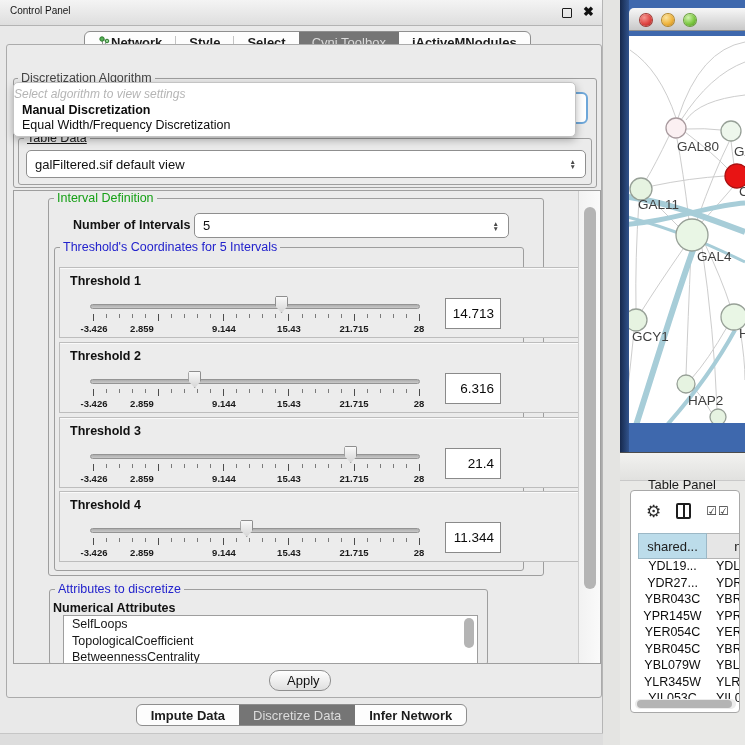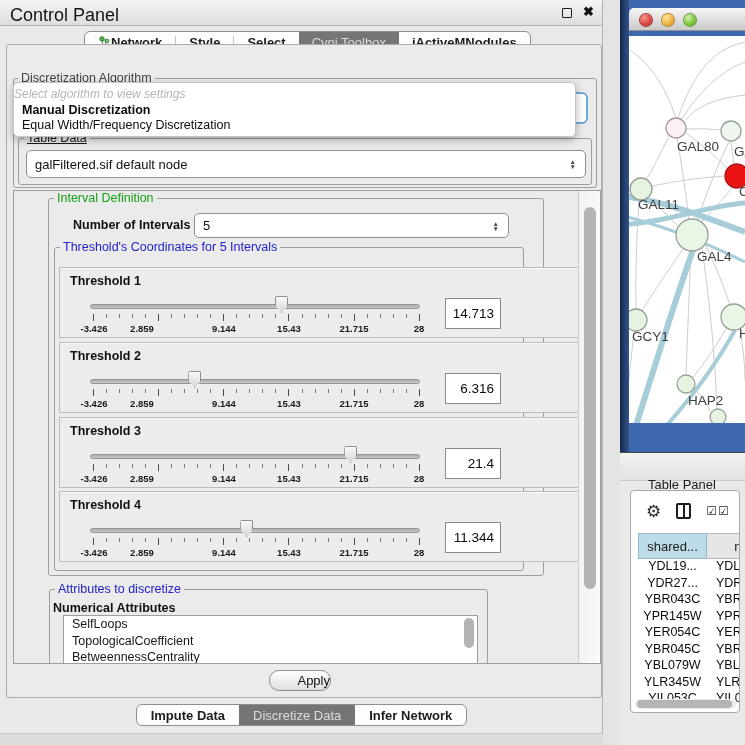--- a/index.html
+++ b/index.html
@@ -2,21 +2,21 @@
 <html><head>
 <meta charset="utf-8">
 <style>
   * { margin:0; padding:0; box-sizing:border-box; }
   html,body { width:745px; height:745px; }
   body { font-family:"Liberation Sans", sans-serif; background:#e4e4e2; position:relative; overflow:hidden; }
 
   
   .control-panel { position:absolute; left:0; top:0; width:603px; height:745px; background:#e9e9e9; border-right:1px solid #b5b5b5; }
   .titlebar { position:absolute; left:0; top:0; width:100%; height:26px; background:linear-gradient(#f4f4f4,#dedede); border-bottom:1px solid #b3b3b3; }
-  .titlebar .title { position:absolute; left:10px; top:5px; font-size:18px; color:#151515; }
+  .titlebar .title { position:absolute; left:10px; top:5px; font-size:10px; color:#151515; }
   .win-float { position:absolute; right:30px; top:8px; width:10px; height:10px; border:1.5px solid #1d1d1d; border-radius:1px; }
   .win-close { position:absolute; right:8px; top:4px; font-size:13px; font-weight:bold; color:#111; }
 
   
   .tabbar { position:absolute; left:84px; top:31px; height:23px; display:flex; align-items:stretch; background:#fdfdfd; border:1px solid #8e8e8e; border-radius:6px; overflow:hidden; }
   .tabbar .tab { display:flex; align-items:center; gap:0; padding:0 13px; font-size:13px; font-weight:bold; color:#1c1c1c; white-space:nowrap; }
   .tabbar .tab.sel { background:#757575; color:#dcdcdc; font-weight:normal; }
   .tabbar .sep { width:1px; background:#c3c3c3; margin:4px 0; }
 
   .outerbox { position:absolute; left:6px; top:44px; width:596px; height:654px; background:#ebebeb; border:1px solid #ababab; border-radius:3px; }
@@ -66,21 +66,21 @@
   .valuebox { position:absolute; left:385px; top:30px; width:56px; height:31px; background:#fff; border:1px solid #8a8a8a; font-size:13.5px; color:#0a0a0a; text-align:right; line-height:29px; padding-right:6px; }
 
   .attr-group { left:35px; top:398px; width:439px; height:76px; }
   .attr-label { left:41px; top:391px; color:#2222cc; }
   .num-label { position:absolute; left:39px; top:410px; font-size:12.5px; font-weight:bold; color:#111; }
   .listbox { position:absolute; left:49px; top:424px; width:415px; height:50px; background:#fff; border:1px solid #9e9e9e; overflow:hidden; }
   .listbox .li { font-size:12.5px; color:#161616; padding-left:8px; line-height:16.5px; white-space:nowrap; }
   .list-scroll { position:absolute; right:3px; top:2px; width:10px; height:44px; }
   .list-scroll .thumb { position:absolute; left:0; top:0; width:10px; height:30px; background:#b4b4b4; border-radius:5px; }
 
-  .apply-btn { position:absolute; left:269px; top:670px; width:62px; height:21px; background:linear-gradient(#ffffff,#dfdfdf); border:1px solid #8f8f8f; border-radius:10px; font-size:13px; color:#111; text-align:right; line-height:19px;padding-left:17px; }
+  .apply-btn { position:absolute; left:269px; top:670px; width:62px; height:21px; background:linear-gradient(#ffffff,#dfdfdf); border:1px solid #8f8f8f; border-radius:10px; font-size:13px; color:#111; text-align:left; line-height:19px;padding-left:17px; }
 
   .bottombar { position:absolute; left:0; top:704px; width:603px; display:flex; justify-content:center; }
   .btabs { display:flex; height:22px; background:#fdfdfd; border:1px solid #8e8e8e; border-radius:6px; overflow:hidden; }
   .btabs .tab { padding:0 14px; font-size:13px; font-weight:bold; color:#1c1c1c; line-height:21px; white-space:nowrap; }
   .btabs .tab.sel { background:#757575; color:#dcdcdc; font-weight:normal; }
   .bottom-strip { position:absolute; left:0; top:733px; width:603px; height:12px; background:#dddddd; border-top:1px solid #c6c6c6; }
 
   
   .right-region { position:absolute; left:620px; top:0; width:125px; height:745px; background:#e9e9e7; }
   .net-bg { position:absolute; left:0; top:0; width:125px; height:452px; background:#3e68ad; }
@@ -154,21 +154,21 @@
   <div class="combo-ring">
     <span class="spinner">
         <span>▲</span>
         <span>▼</span>
       </span>
   </div>
 
   <div class="group tabledata-group"></div>
   <span class="group-label tabledata-label">Table Data</span>
   <div class="combo" style="left:26px; top:150px; width:560px; height:28px;">
-    <span>galFiltered.sif default node</span>
+    <span>galFiltered.sif default view</span>
     <span class="spinner">
         <span>▲</span>
         <span>▼</span>
       </span>
   </div>
 
   <div class="popup">
     <div class="prompt">Select algorithm to view settings</div>
     <div class="item b">Manual Discretization</div>
     <div class="item">Equal Width/Frequency Discretization</div>

